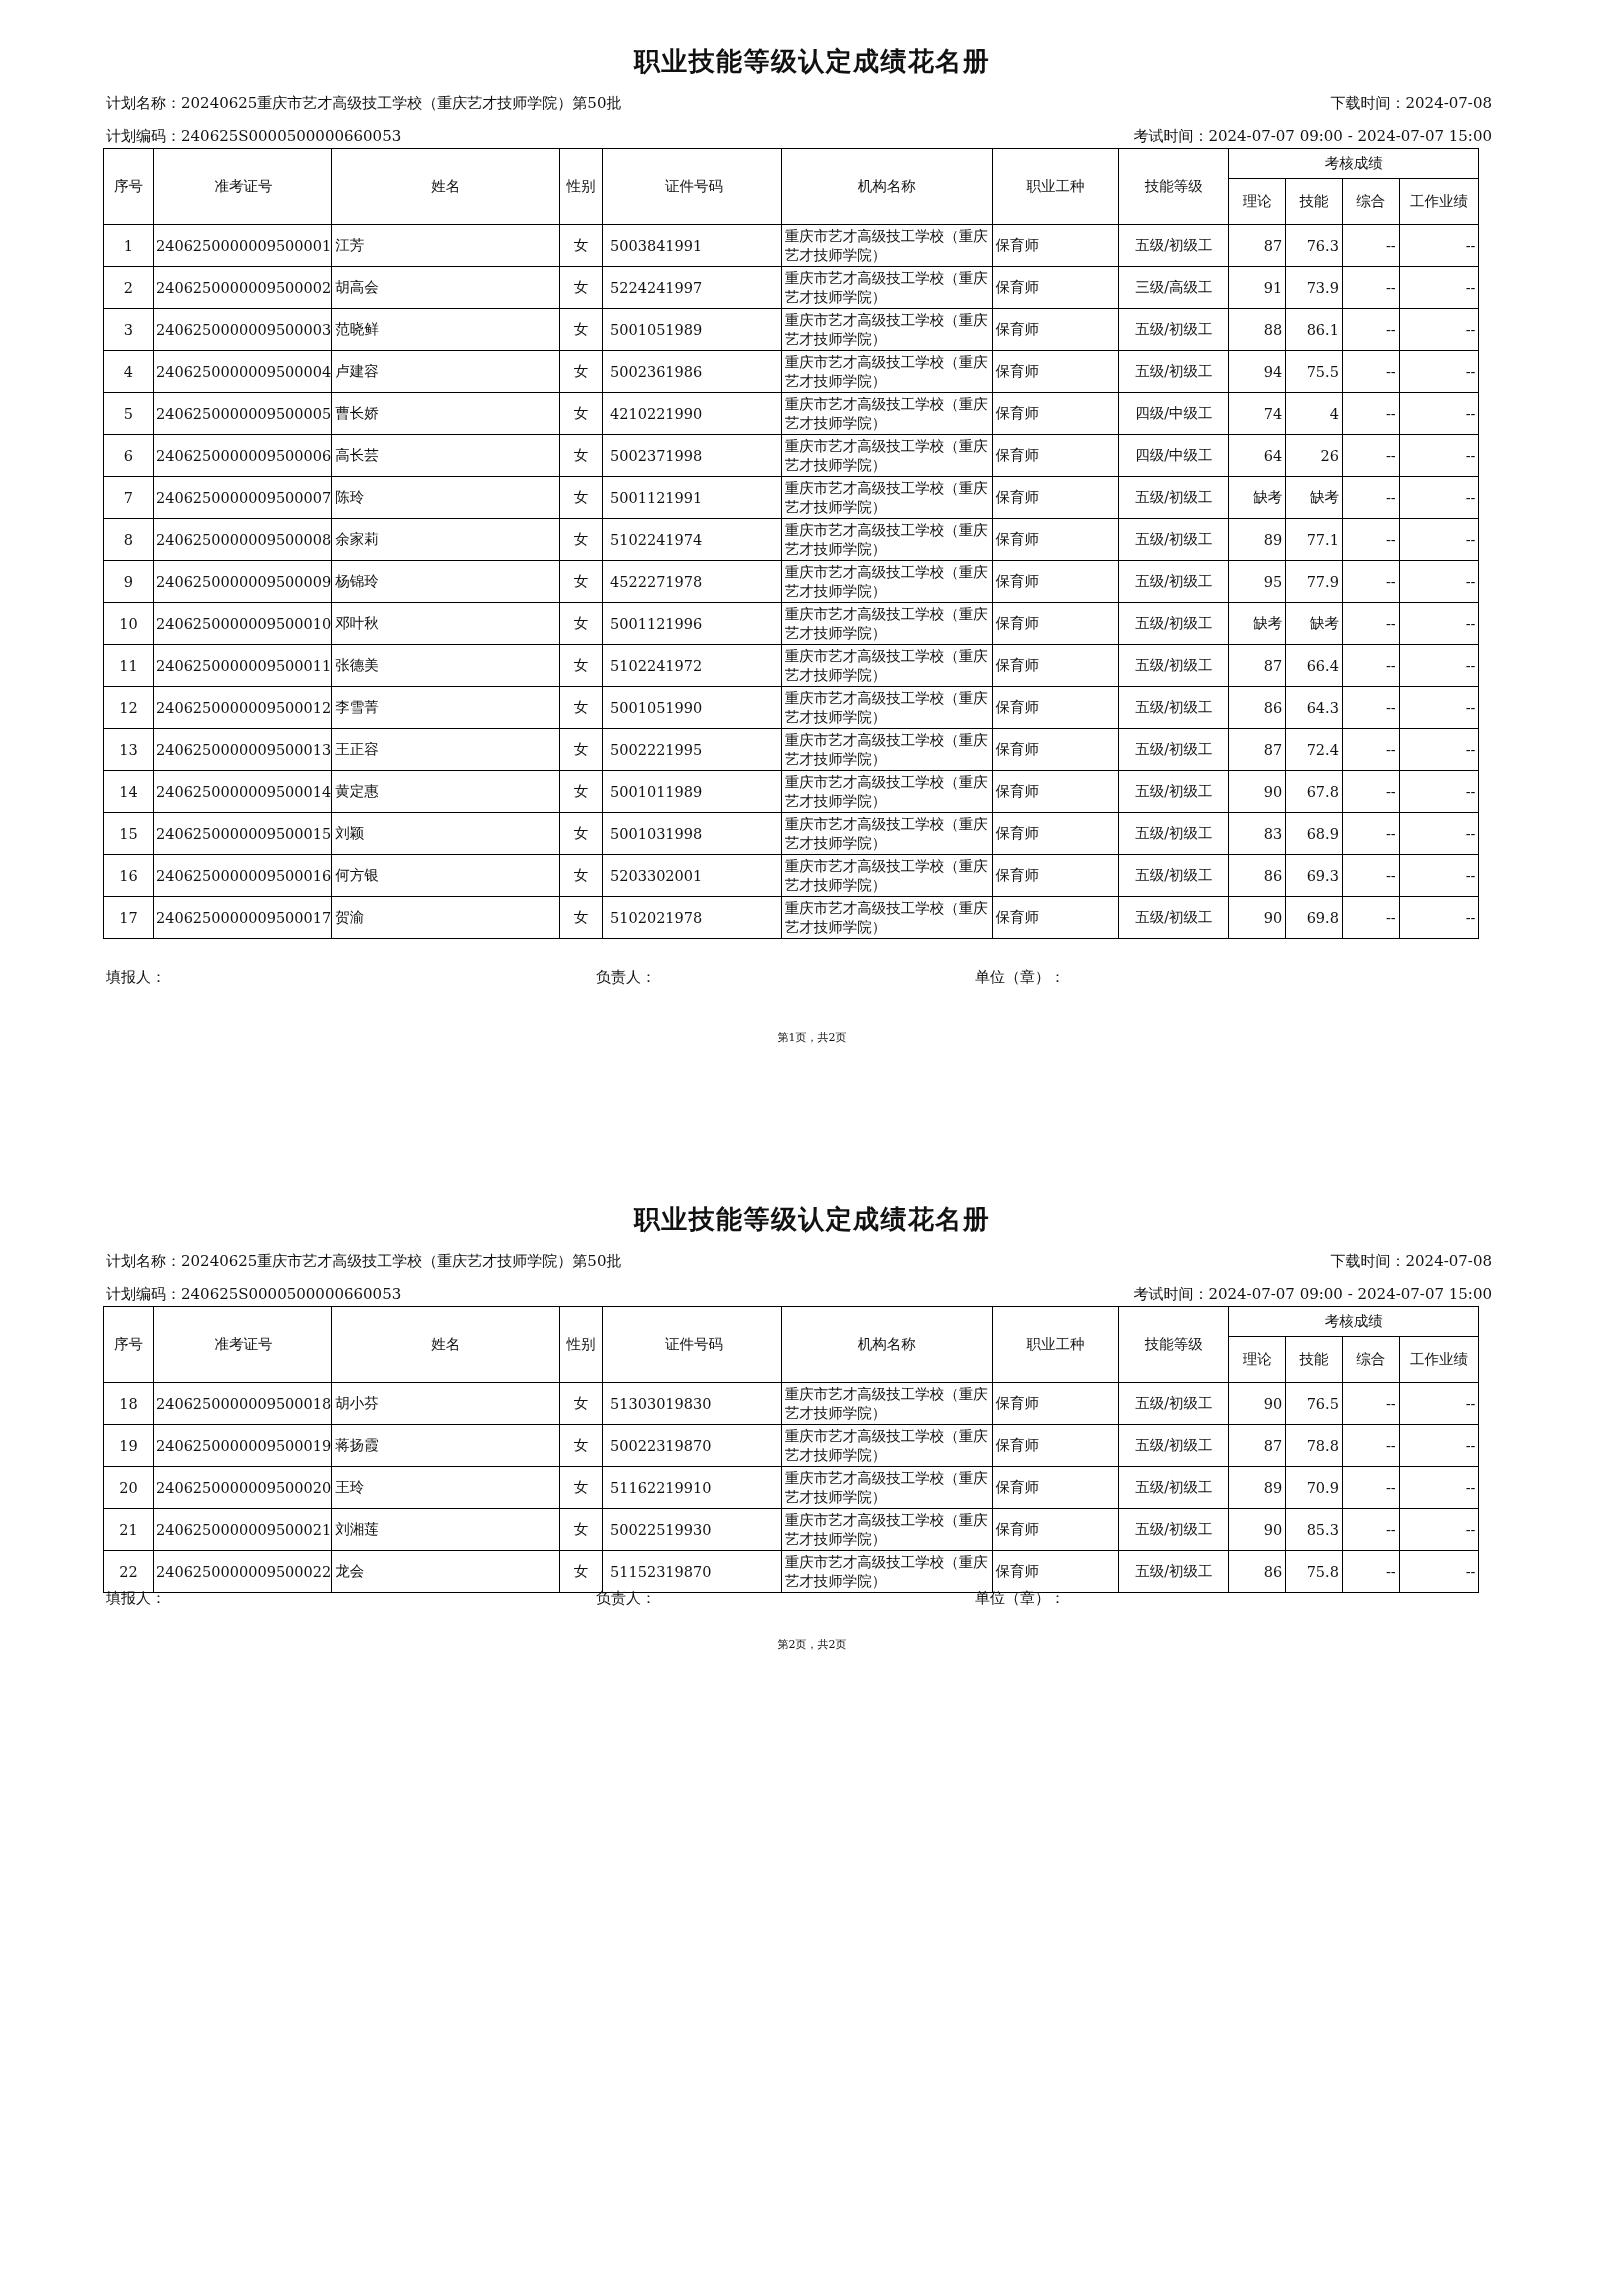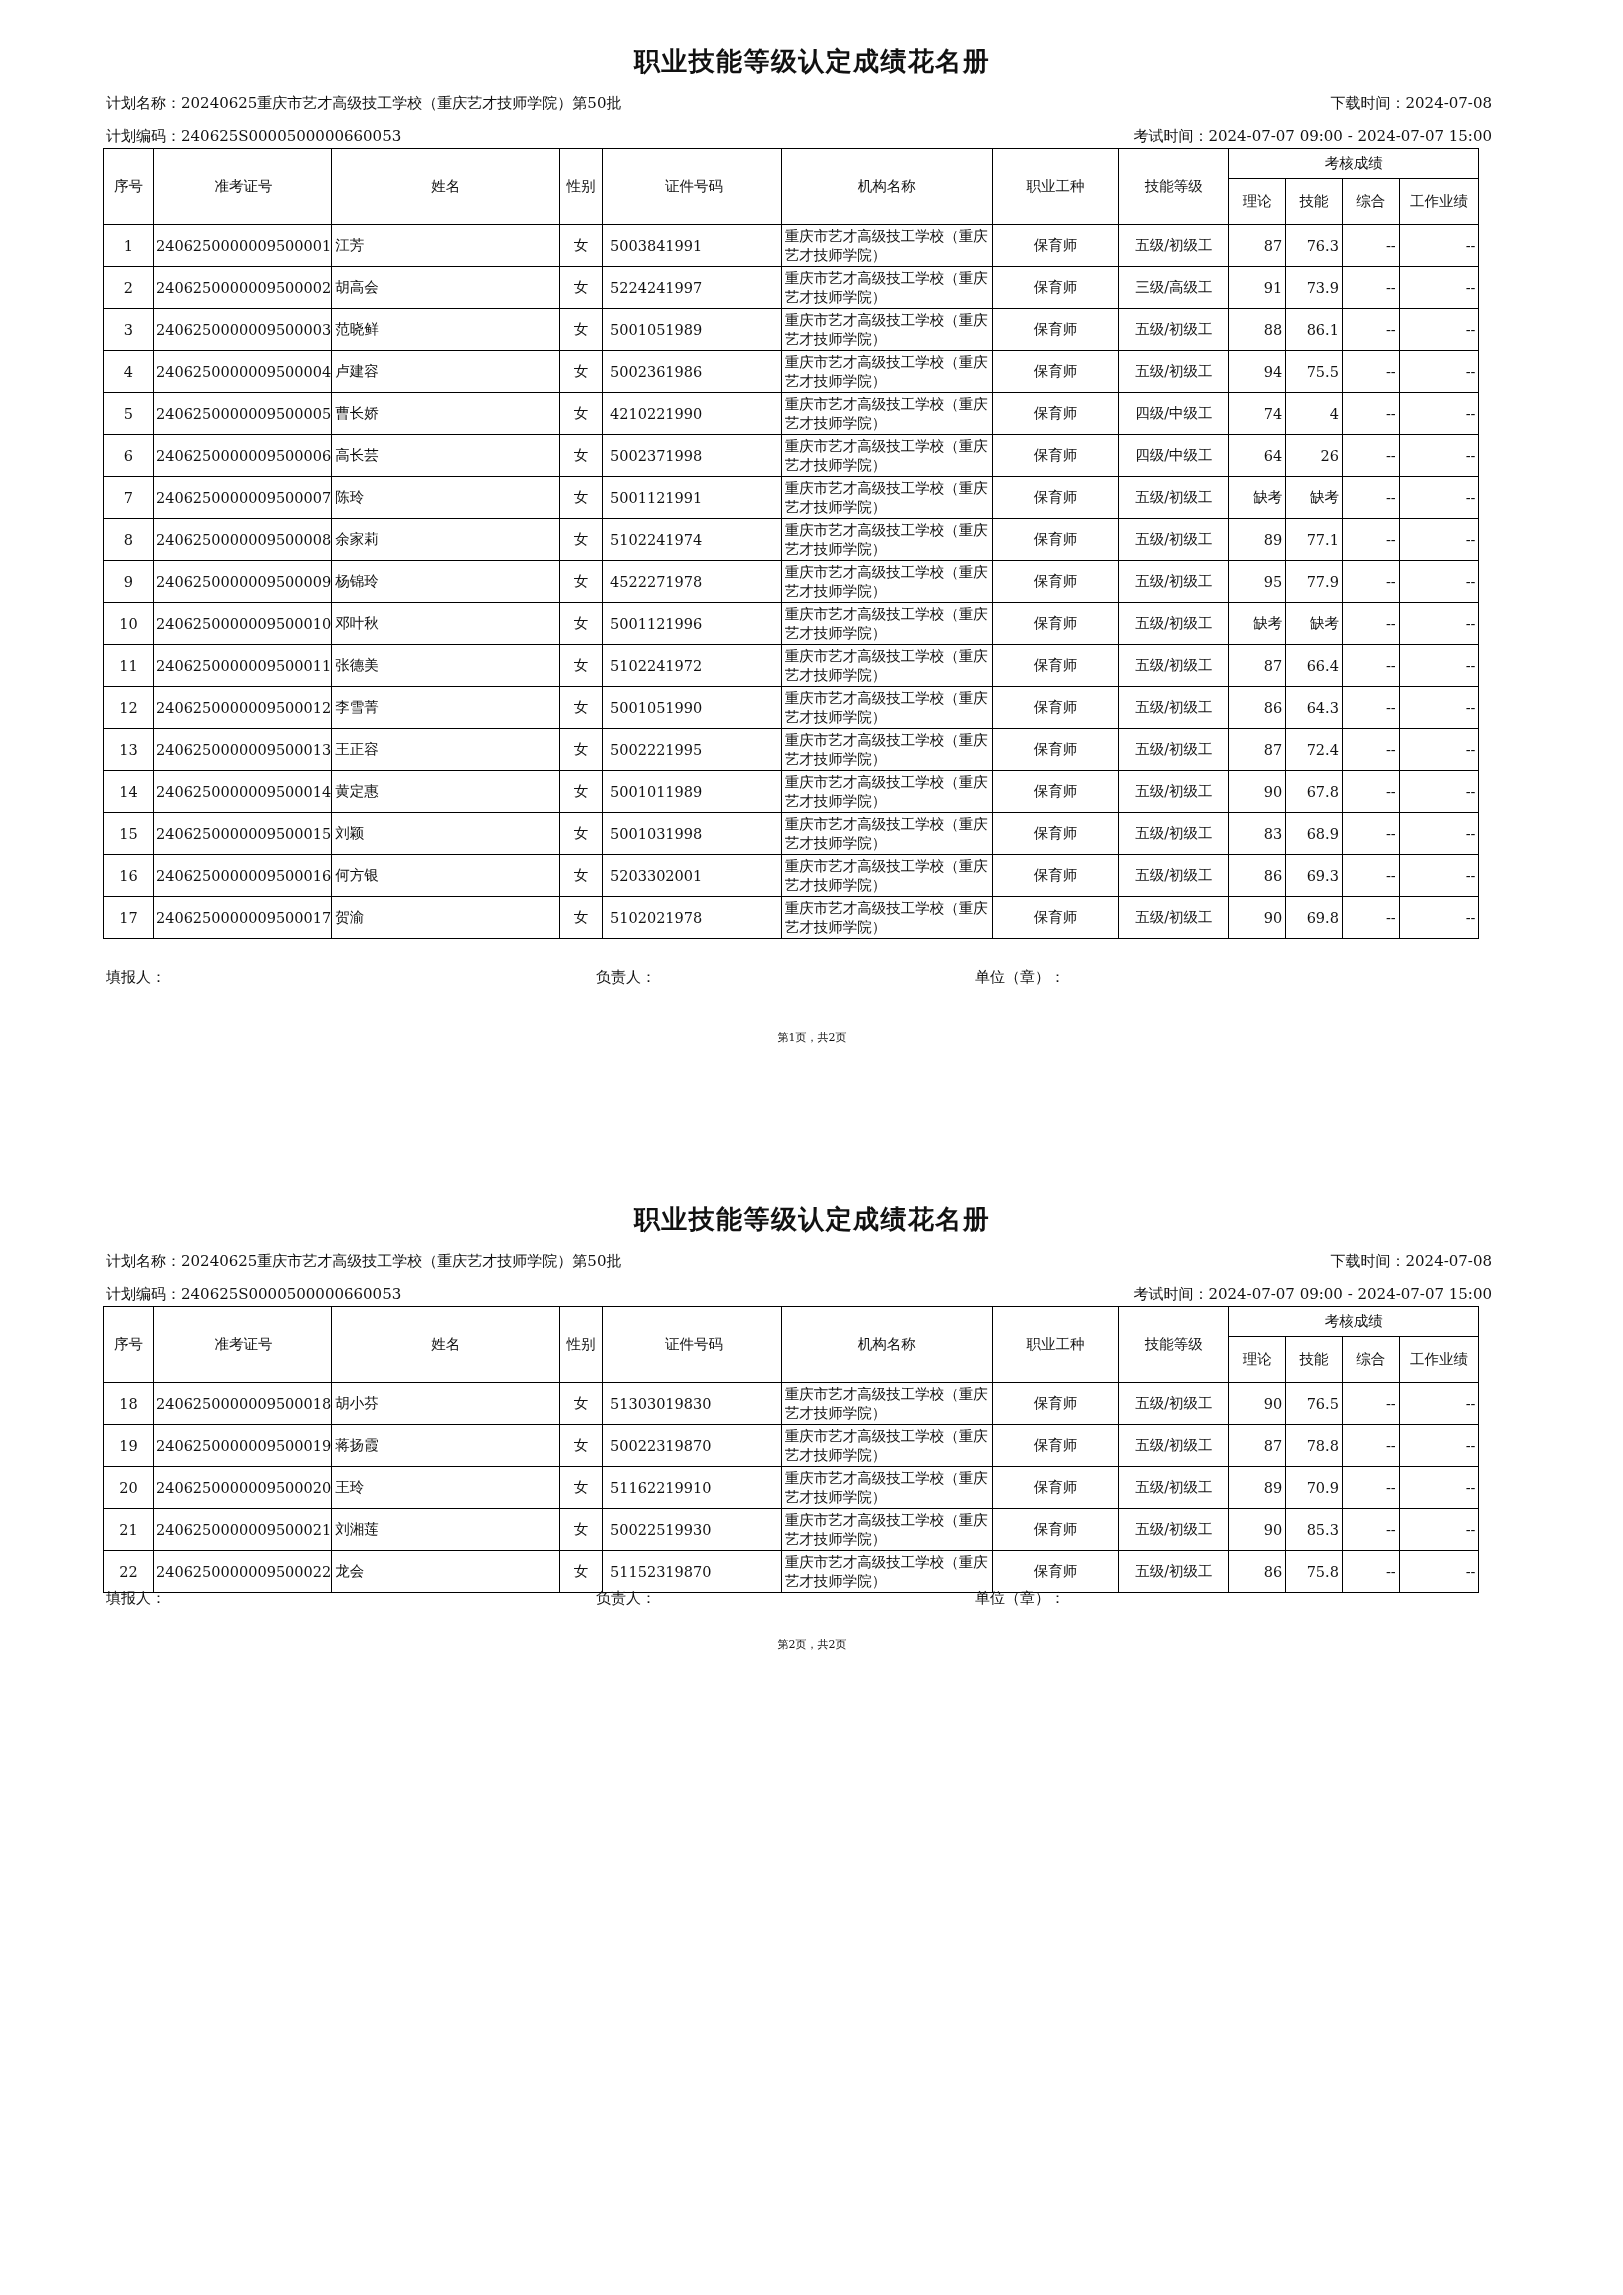--- a/index.html
+++ b/index.html
@@ -16,21 +16,21 @@
   table.roster { position: absolute; left: 103px; top: 148px; border-collapse: collapse; table-layout: fixed; font-size: 14.5px; }
   table.roster th, table.roster td { border: 1.4px solid #000; padding: 0 2.9px; overflow: hidden; }
   table.roster th { font-weight: normal; text-align: center; vertical-align: middle; }
   table.roster td { height: 41px; vertical-align: middle; }
   .c-seq { width: 43px; text-align: center; }
   .c-ticket { width: 166px; text-align: left; padding-left: 2.2px !important; padding-right: 0 !important; }
   .c-name { width: 221px; text-align: left; }
   .c-gender { width: 36px; text-align: center; }
   .c-id { width: 168px; text-align: left; padding-left: 7.2px !important; }
   .c-org { width: 204px; text-align: left; line-height: 19px; font-size: 14.5px; }
-  .c-job { width: 120px; text-align: center; }
+  .c-job { width: 120px; text-align: left; }
   .c-level { width: 103px; text-align: center; }
   .c-theory { width: 50px; text-align: right; }
   .c-skill { width: 50px; text-align: right; }
   .c-combo { width: 50px; text-align: right; margin-left: 40px; }
   .c-work { width: 73px; text-align: right; }
   th.h-group { height: 29px; }
   th.h-sub { height: 45px; }
   .footer { position: absolute; font-size: 15px; white-space: nowrap; }
   .f-filler { left: 106px; }
   .f-resp { left: 596px; }

